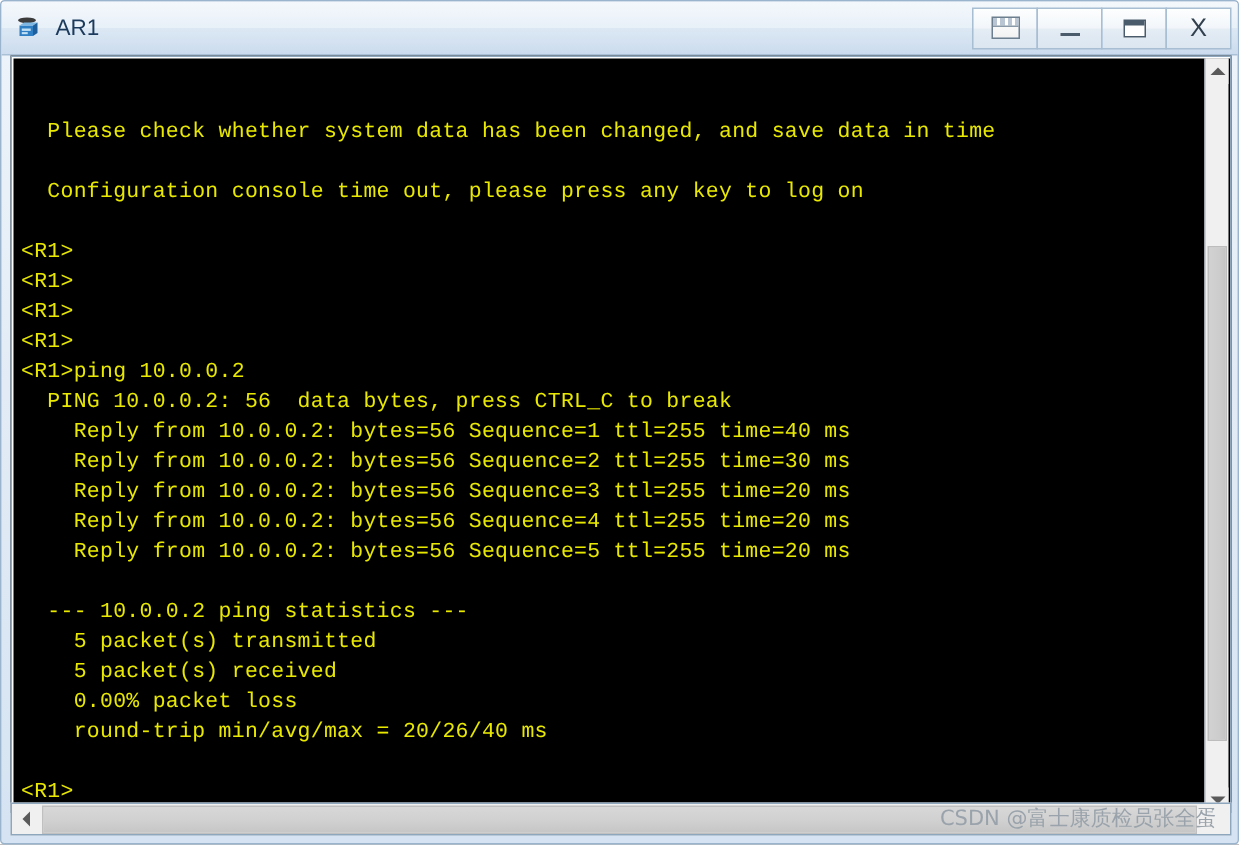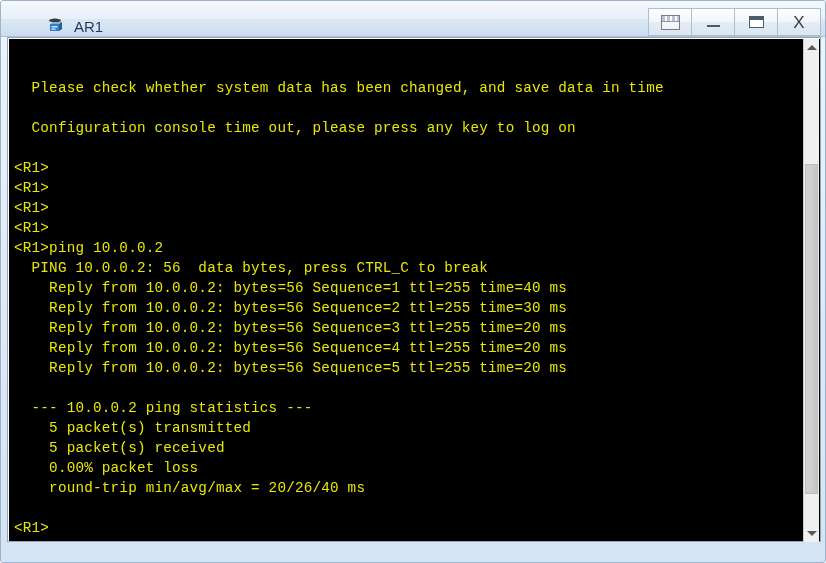--- a/index.html
+++ b/index.html
@@ -30,22 +30,21 @@
   
   .titlebar {
     position: absolute;
     left: 0; top: 0;
     width: 826px;
     height: 36px;
     box-sizing: border-box;
     background: linear-gradient(to bottom, #f4f8fc 0%, #e8f0f8 50%, #dce8f4 51%, #ccdcee 100%);
     border-bottom: 1px solid #a9c0d6;
     display: flex;
-    align-items: flex-end;
-    padding-left: 37px;
+    align-items: center;
   }
   .title-left {
     display: flex;
     align-items: center;
     padding-left: 9px;
     flex: 1;
     min-width: 0;
   }
   .app-icon {
     width: 20px;
@@ -308,14 +307,23 @@
       <div class="v-arrow up">
         <span class="chev up"></span>
       </div>
       <div class="v-thumb"></div>
       <div class="v-arrow down">
         <span class="chev down"></span>
       </div>
     </div>
   </div>
 
+  <div class="bottombar">
+    <div class="hscroll">
+      <div class="h-arrow">
+        <span class="chev-h"></span>
+      </div>
+      <div class="h-thumb"></div>
+    </div>
+    <div class="watermark">CSDN @富士康质检员张全蛋</div>
+  </div>
 
 </div>
 
 </body></html>

